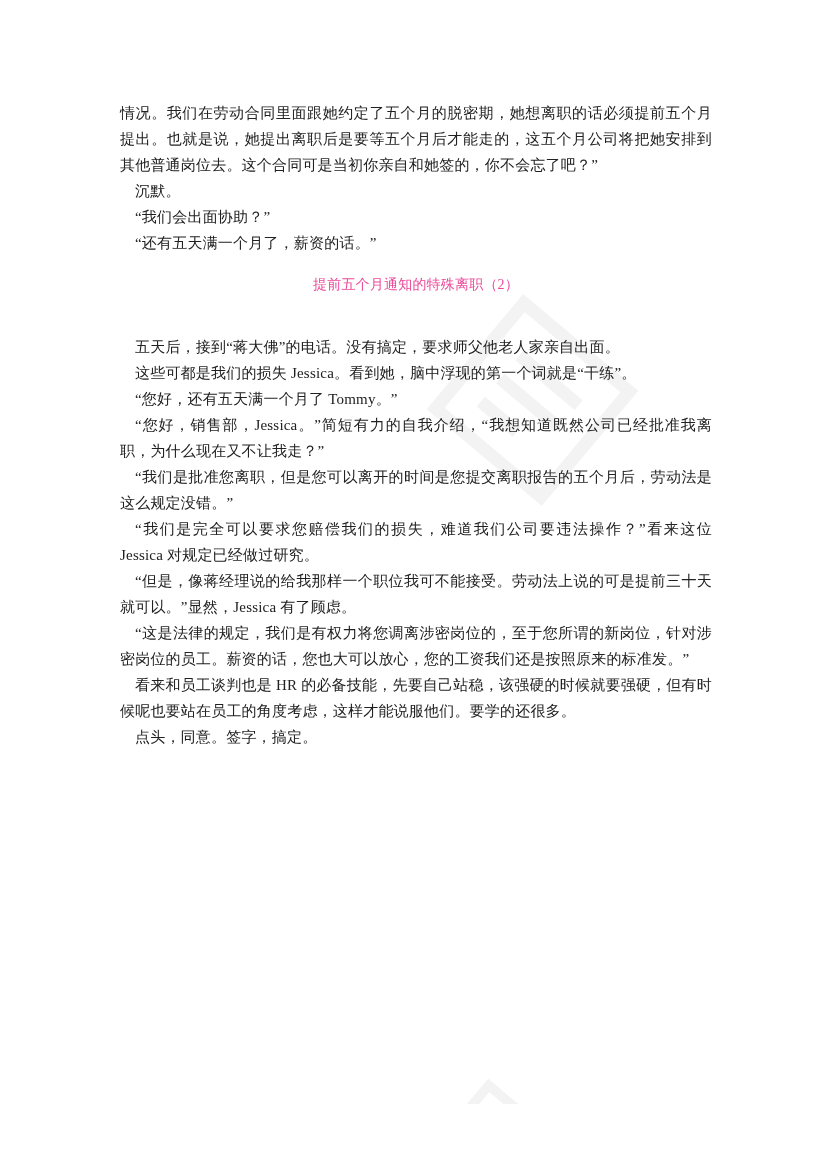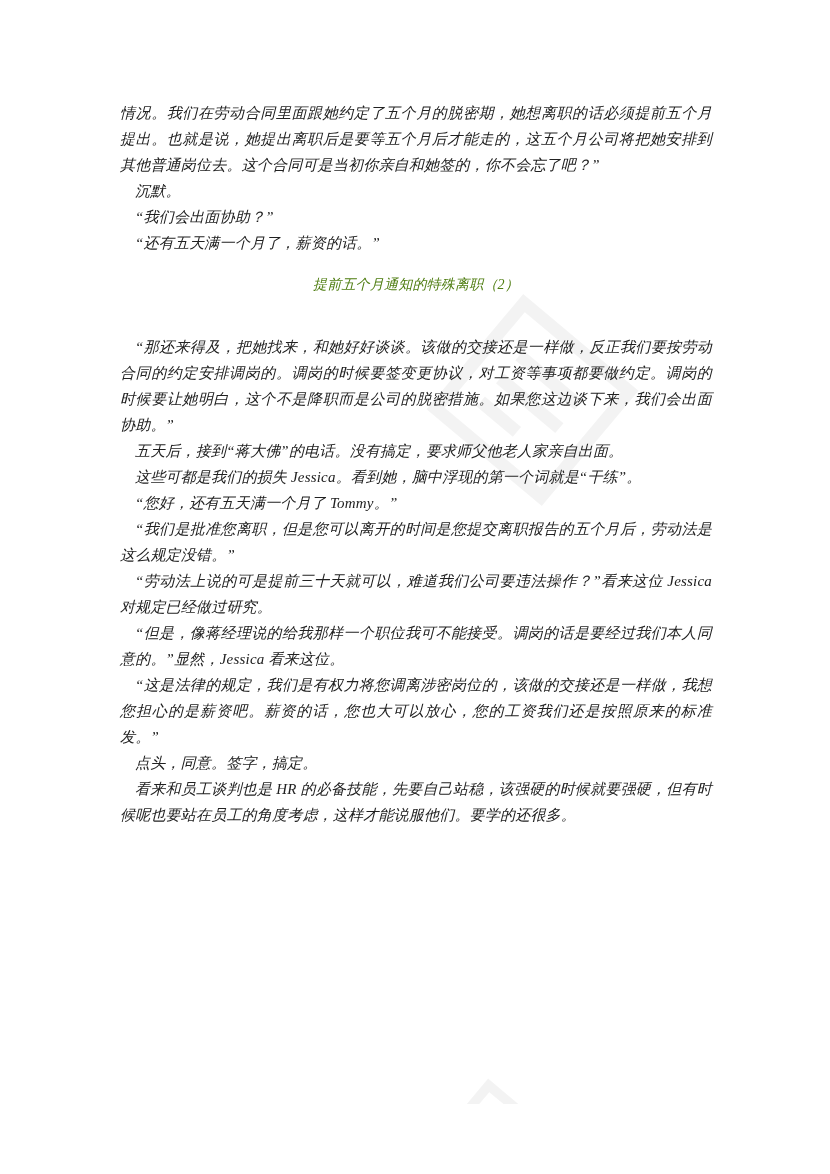--- a/index.html
+++ b/index.html
@@ -11,21 +11,20 @@
     width: 830px;
     height: 1174px;
     font-family: "Liberation Serif", "DejaVu Serif", serif;
   }
   .page {
     position: relative;
     width: 830px;
     height: 1104px;
     background: #ffffff;
     overflow: hidden;
-    font-style: italic;
   }
   .content {
     position: absolute;
     left: 120px;
     top: 100px;
     width: 592px;
     color: #212121;
     font-size: 15px;
     line-height: 26px;
     text-align: justify;
@@ -35,21 +34,21 @@
     margin: 0;
     text-indent: 1em;
   }
   .content p.no-indent {
     text-indent: 0;
   }
   .section-title {
     margin: 16px 0 36px 0;
     text-align: center;
     text-indent: 0;
-    color: #4d7c0f;
+    color: #ec4899;
     font-size: 14px;
     font-weight: normal;
     line-height: 26px;
   }
   
   .watermark {
     position: absolute;
     opacity: 0.045;
     pointer-events: none;
   }
@@ -95,25 +94,25 @@
   <div class="content">
 
     <p class="no-indent">情况。我们在劳动合同里面跟她约定了五个月的脱密期，她想离职的话必须提前五个月提出。也就是说，她提出离职后是要等五个月后才能走的，这五个月公司将把她安排到其他普通岗位去。这个合同可是当初你亲自和她签的，你不会忘了吧？”</p>
 
     <p>沉默。</p>
     <p>“我们会出面协助？”</p>
     <p>“还有五天满一个月了，薪资的话。”</p>
 
     <h2 class="section-title">提前五个月通知的特殊离职（2）</h2>
 
-    <p>“那还来得及，把她找来，和她好好谈谈。该做的交接还是一样做，反正我们要按劳动合同的约定安排调岗的。调岗的时候要签变更协议，对工资等事项都要做约定。调岗的时候要让她明白，这个不是降职而是公司的脱密措施。如果您这边谈下来，我们会出面协助。”</p>
     <p>五天后，接到“蒋大佛”的电话。没有搞定，要求师父他老人家亲自出面。</p>
     <p>这些可都是我们的损失 Jessica。看到她，脑中浮现的第一个词就是“干练”。</p>
     <p>“您好，还有五天满一个月了 Tommy。”</p>
+    <p>“您好，销售部，Jessica。”简短有力的自我介绍，“我想知道既然公司已经批准我离职，为什么现在又不让我走？”</p>
     <p>“我们是批准您离职，但是您可以离开的时间是您提交离职报告的五个月后，劳动法是这么规定没错。”</p>
-    <p>“劳动法上说的可是提前三十天就可以，难道我们公司要违法操作？”看来这位 Jessica 对规定已经做过研究。</p>
-    <p>“但是，像蒋经理说的给我那样一个职位我可不能接受。调岗的话是要经过我们本人同意的。”显然，Jessica 看来这位。</p>
-    <p>“这是法律的规定，我们是有权力将您调离涉密岗位的，该做的交接还是一样做，我想您担心的是薪资吧。薪资的话，您也大可以放心，您的工资我们还是按照原来的标准发。”</p>
+    <p>“我们是完全可以要求您赔偿我们的损失，难道我们公司要违法操作？”看来这位 Jessica 对规定已经做过研究。</p>
+    <p>“但是，像蒋经理说的给我那样一个职位我可不能接受。劳动法上说的可是提前三十天就可以。”显然，Jessica 有了顾虑。</p>
+    <p>“这是法律的规定，我们是有权力将您调离涉密岗位的，至于您所谓的新岗位，针对涉密岗位的员工。薪资的话，您也大可以放心，您的工资我们还是按照原来的标准发。”</p>
+    <p>看来和员工谈判也是 HR 的必备技能，先要自己站稳，该强硬的时候就要强硬，但有时候呢也要站在员工的角度考虑，这样才能说服他们。要学的还很多。</p>
     <p>点头，同意。签字，搞定。</p>
-    <p>看来和员工谈判也是 HR 的必备技能，先要自己站稳，该强硬的时候就要强硬，但有时候呢也要站在员工的角度考虑，这样才能说服他们。要学的还很多。</p>
 
   </div>
 </div>
 
 </body></html>

